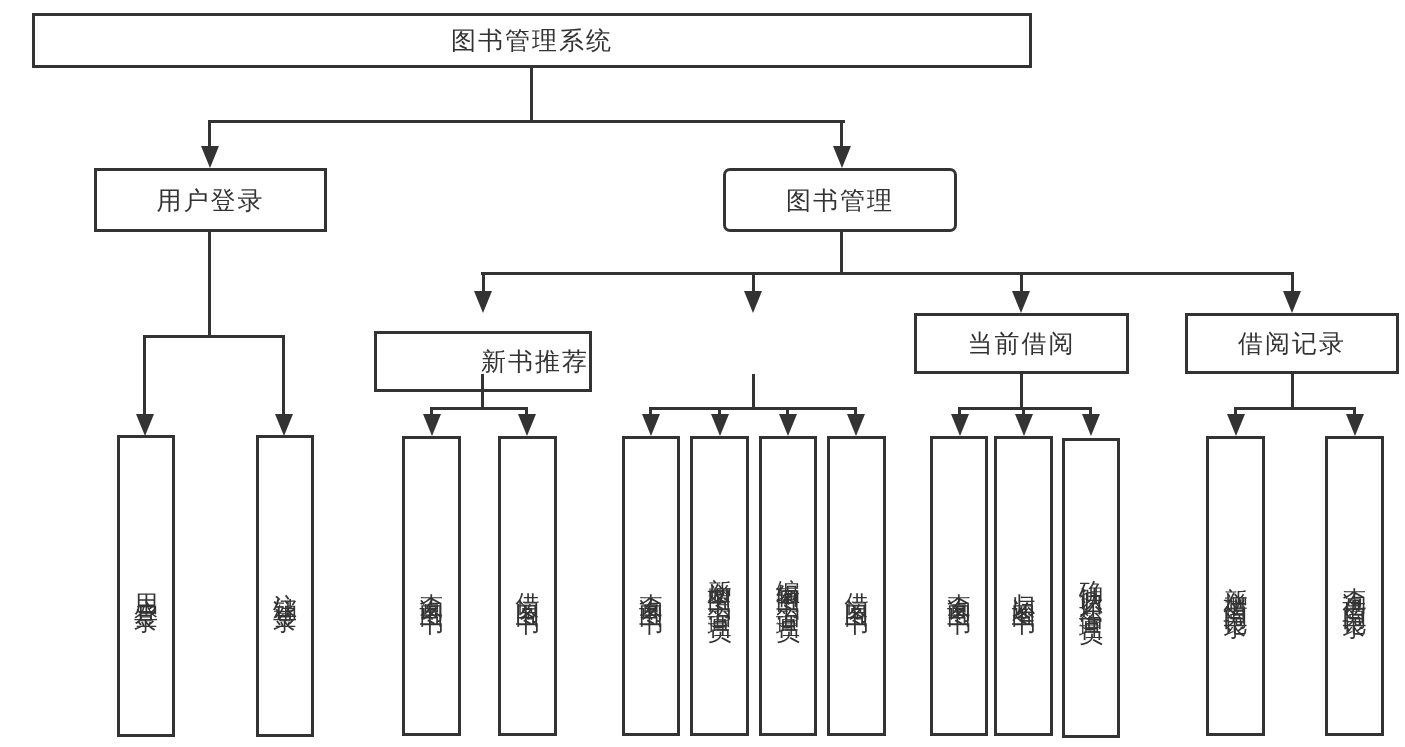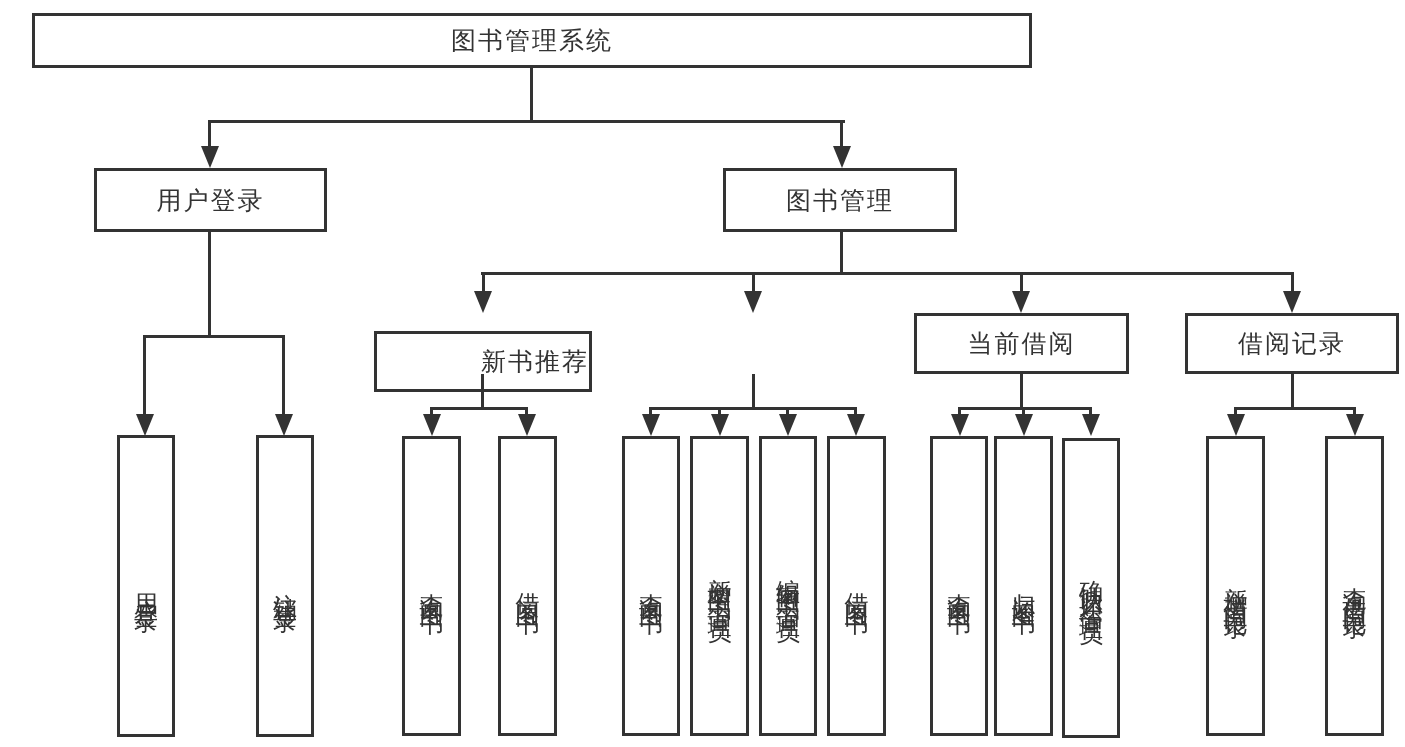--- a/index.html
+++ b/index.html
@@ -73,21 +73,21 @@
   <div class="vl" style="left:518px;top:68px;height:53px;"></div>
   <div class="hl" style="left:197px;top:120px;width:636px;"></div>
   <div class="vl" style="left:196px;top:120px;height:28px;"></div>
   <div class="ah" style="left:189px;top:146px;"></div>
   <div class="vl" style="left:828px;top:120px;height:28px;"></div>
   <div class="ah" style="left:821px;top:146px;"></div>
 
   <div class="node" style="left:82px;top:168px;width:233px;height:64px;">
     <span class="lbl">用户登录</span>
   </div>
-  <div class="node" style="left:711px;top:168px;width:234px;height:64px;">
+  <div class="node" style="left:711px;top:168px;width:234px;height:64px;border-radius:7px;">
     <span class="lbl">图书管理</span>
   </div>
 
   <div class="vl" style="left:196px;top:232px;height:106px;"></div>
   <div class="hl" style="left:131px;top:335px;width:142px;"></div>
   <div class="vl" style="left:131px;top:335px;height:81px;"></div>
   <div class="ah" style="left:124px;top:414px;"></div>
   <div class="vl" style="left:270px;top:335px;height:81px;"></div>
   <div class="ah" style="left:263px;top:414px;"></div>
 

